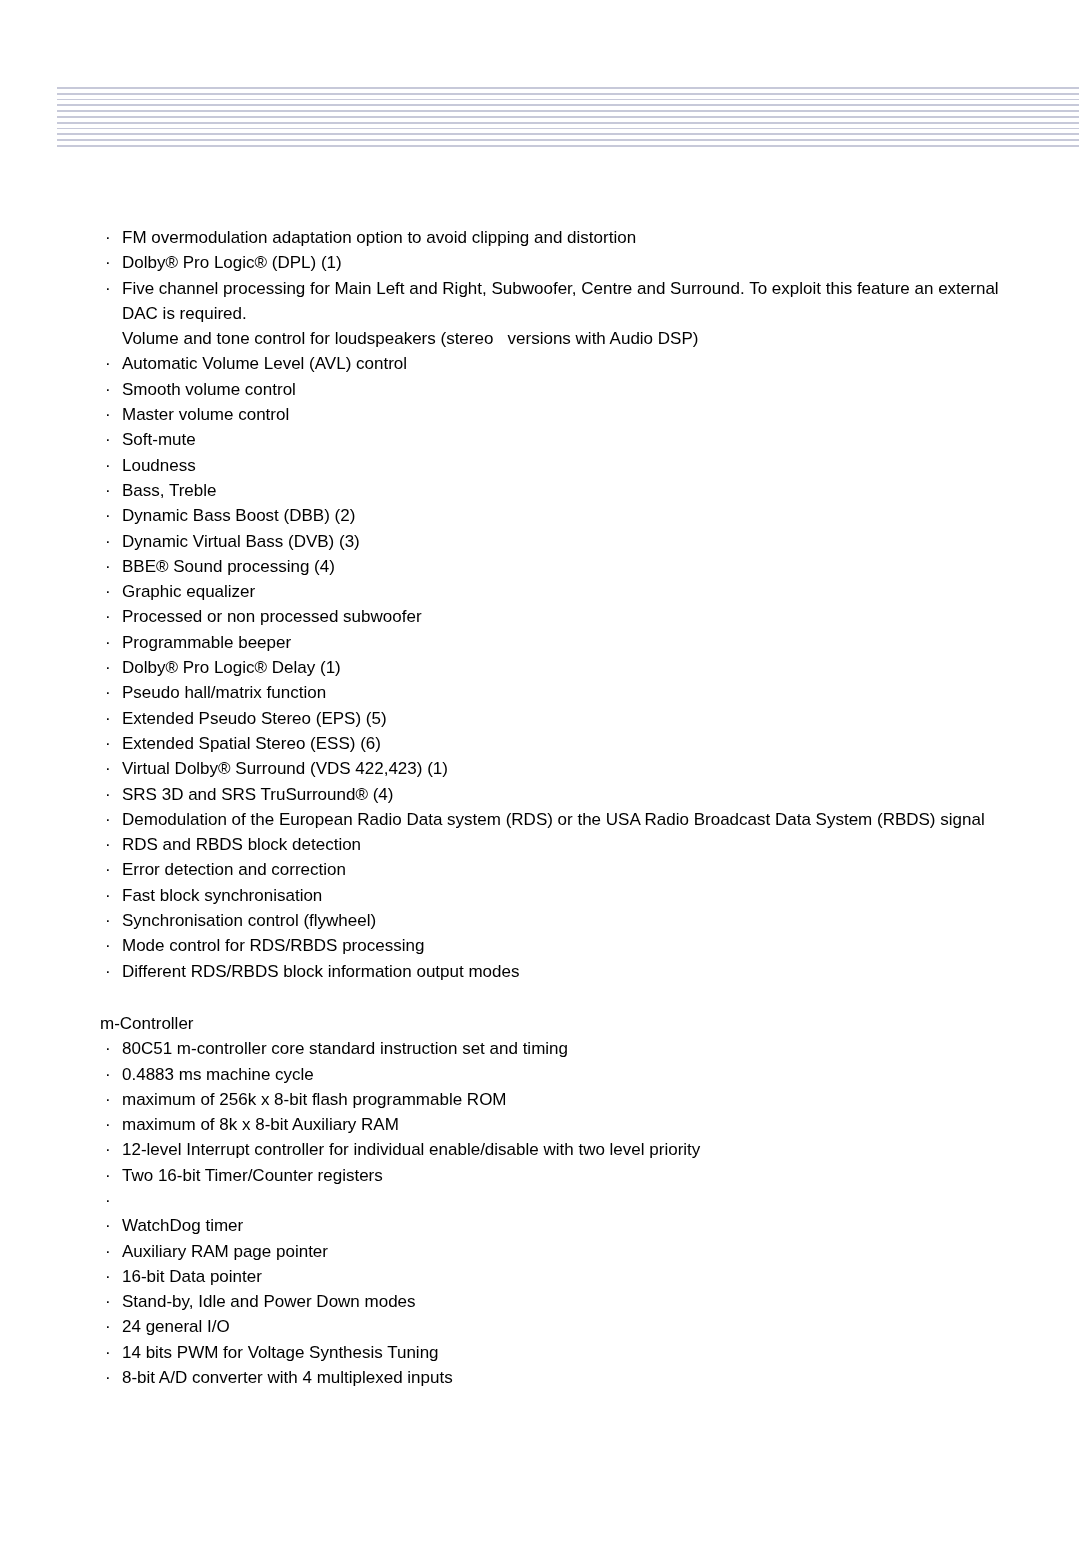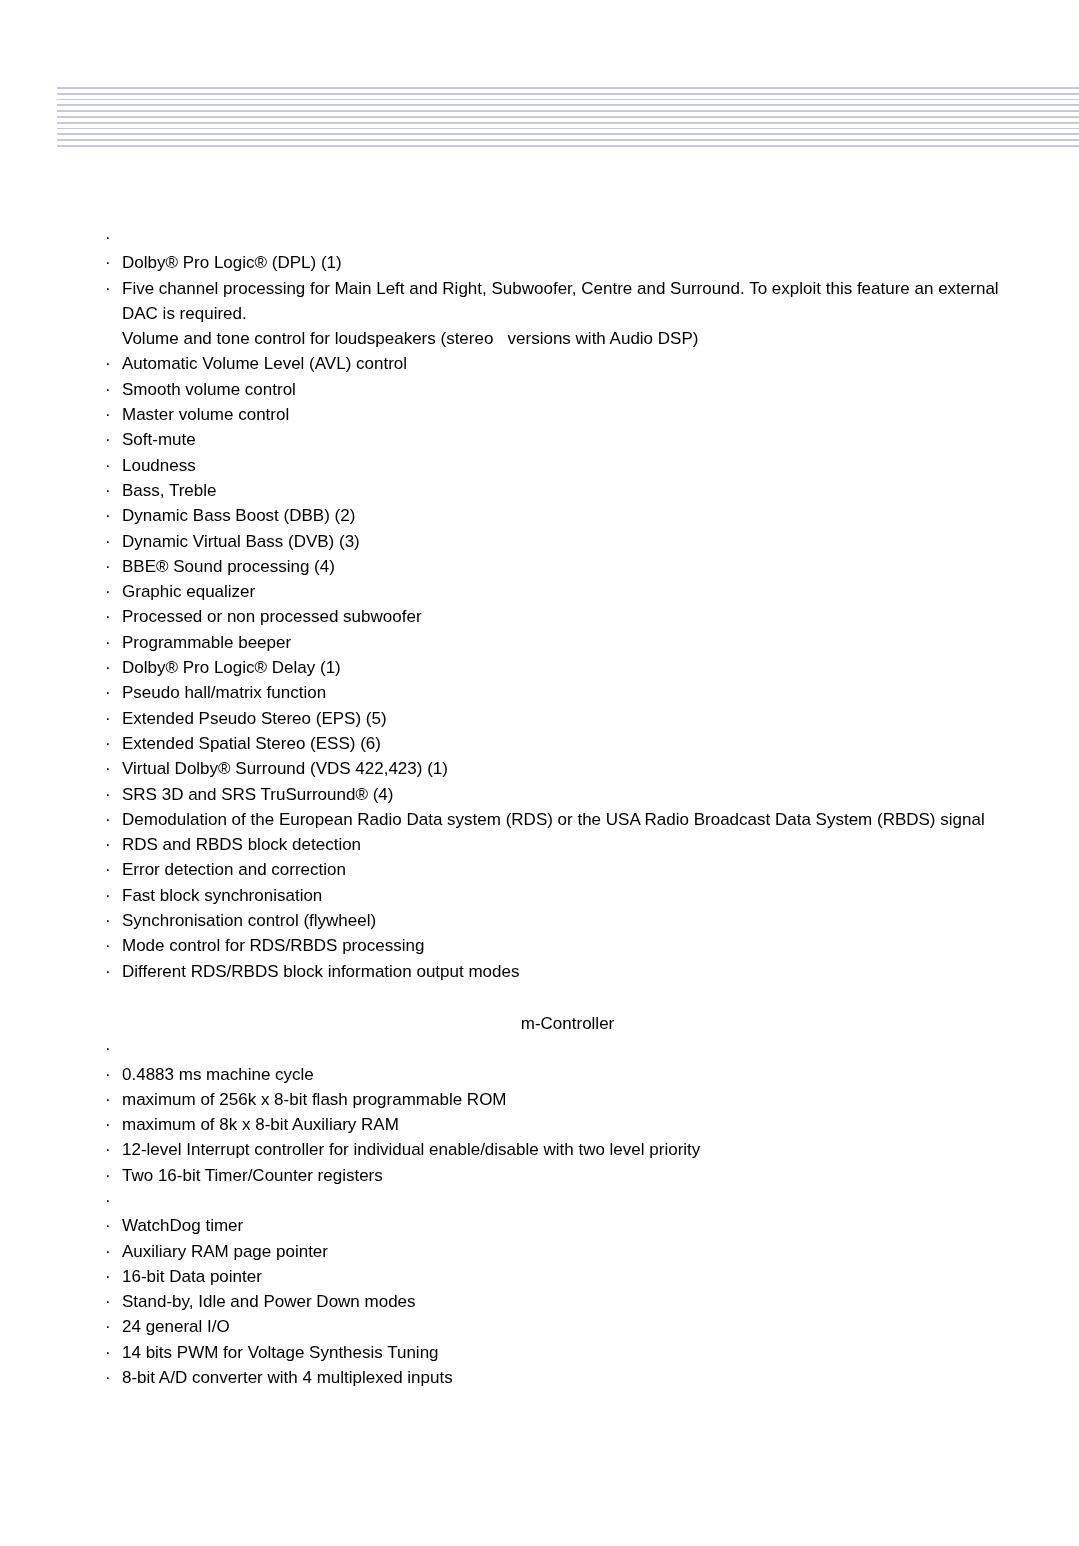--- a/index.html
+++ b/index.html
@@ -30,36 +30,36 @@
     position: absolute;
     top: 225px;
     left: 100px;
     width: 935px;
   }
   .item {
     position: relative;
     padding-left: 22px;
     min-height: 25.3px;
   }
-  .item.section { padding-left: 0; text-align: center; }
+  .item.section { padding-left: 0; }
   .item.spacer { height: 27px; padding: 0; }
   .dot {
     position: absolute;
     left: 5px;
     top: 0;
   }
   .txt { white-space: pre-wrap; }
 </style>
 </head>
 <body>
 
 <div class="page">
   <div class="stripes"></div>
   <div class="doc" id="doc">
-      <div class="item bullet"><span class="dot">·</span></div>
+      <div class="item bullet"><span class="dot">·</span><span class="txt">FM overmodulation adaptation option to avoid clipping and distortion</span></div>
       <div class="item bullet"><span class="dot">·</span><span class="txt">Dolby® Pro Logic® (DPL) (1)</span></div>
       <div class="item bullet"><span class="dot">·</span><span class="txt">Five channel processing for Main Left and Right, Subwoofer, Centre and Surround. To exploit this feature an external DAC is required.</span></div>
       <div class="item plain"><span class="txt">Volume and tone control for loudspeakers (stereo   versions with Audio DSP)</span></div>
       <div class="item bullet"><span class="dot">·</span><span class="txt">Automatic Volume Level (AVL) control</span></div>
       <div class="item bullet"><span class="dot">·</span><span class="txt">Smooth volume control</span></div>
       <div class="item bullet"><span class="dot">·</span><span class="txt">Master volume control</span></div>
       <div class="item bullet"><span class="dot">·</span><span class="txt">Soft-mute</span></div>
       <div class="item bullet"><span class="dot">·</span><span class="txt">Loudness</span></div>
       <div class="item bullet"><span class="dot">·</span><span class="txt">Bass, Treble</span></div>
       <div class="item bullet"><span class="dot">·</span><span class="txt">Dynamic Bass Boost (DBB) (2)</span></div>
@@ -76,21 +76,21 @@
       <div class="item bullet"><span class="dot">·</span><span class="txt">SRS 3D and SRS TruSurround® (4)</span></div>
       <div class="item bullet"><span class="dot">·</span><span class="txt">Demodulation of the European Radio Data system (RDS) or the USA Radio Broadcast Data System (RBDS) signal</span></div>
       <div class="item bullet"><span class="dot">·</span><span class="txt">RDS and RBDS block detection</span></div>
       <div class="item bullet"><span class="dot">·</span><span class="txt">Error detection and correction</span></div>
       <div class="item bullet"><span class="dot">·</span><span class="txt">Fast block synchronisation</span></div>
       <div class="item bullet"><span class="dot">·</span><span class="txt">Synchronisation control (flywheel)</span></div>
       <div class="item bullet"><span class="dot">·</span><span class="txt">Mode control for RDS/RBDS processing</span></div>
       <div class="item bullet"><span class="dot">·</span><span class="txt">Different RDS/RBDS block information output modes</span></div>
       <div class="item spacer"></div>
       <div class="item section"><span class="txt">m-Controller</span></div>
-      <div class="item bullet"><span class="dot">·</span></div>
+      <div class="item bullet"><span class="dot">·</span><span class="txt">80C51 m-controller core standard instruction set and timing</span></div>
       <div class="item bullet"><span class="dot">·</span><span class="txt">0.4883 ms machine cycle</span></div>
       <div class="item bullet"><span class="dot">·</span><span class="txt">maximum of 256k x 8-bit flash programmable ROM</span></div>
       <div class="item bullet"><span class="dot">·</span><span class="txt">maximum of 8k x 8-bit Auxiliary RAM</span></div>
       <div class="item bullet"><span class="dot">·</span><span class="txt">12-level Interrupt controller for individual enable/disable with two level priority</span></div>
       <div class="item bullet"><span class="dot">·</span><span class="txt">Two 16-bit Timer/Counter registers</span></div>
       <div class="item bullet"><span class="dot">·</span></div>
       <div class="item bullet"><span class="dot">·</span><span class="txt">WatchDog timer</span></div>
       <div class="item bullet"><span class="dot">·</span><span class="txt">Auxiliary RAM page pointer</span></div>
       <div class="item bullet"><span class="dot">·</span><span class="txt">16-bit Data pointer</span></div>
       <div class="item bullet"><span class="dot">·</span><span class="txt">Stand-by, Idle and Power Down modes</span></div>

